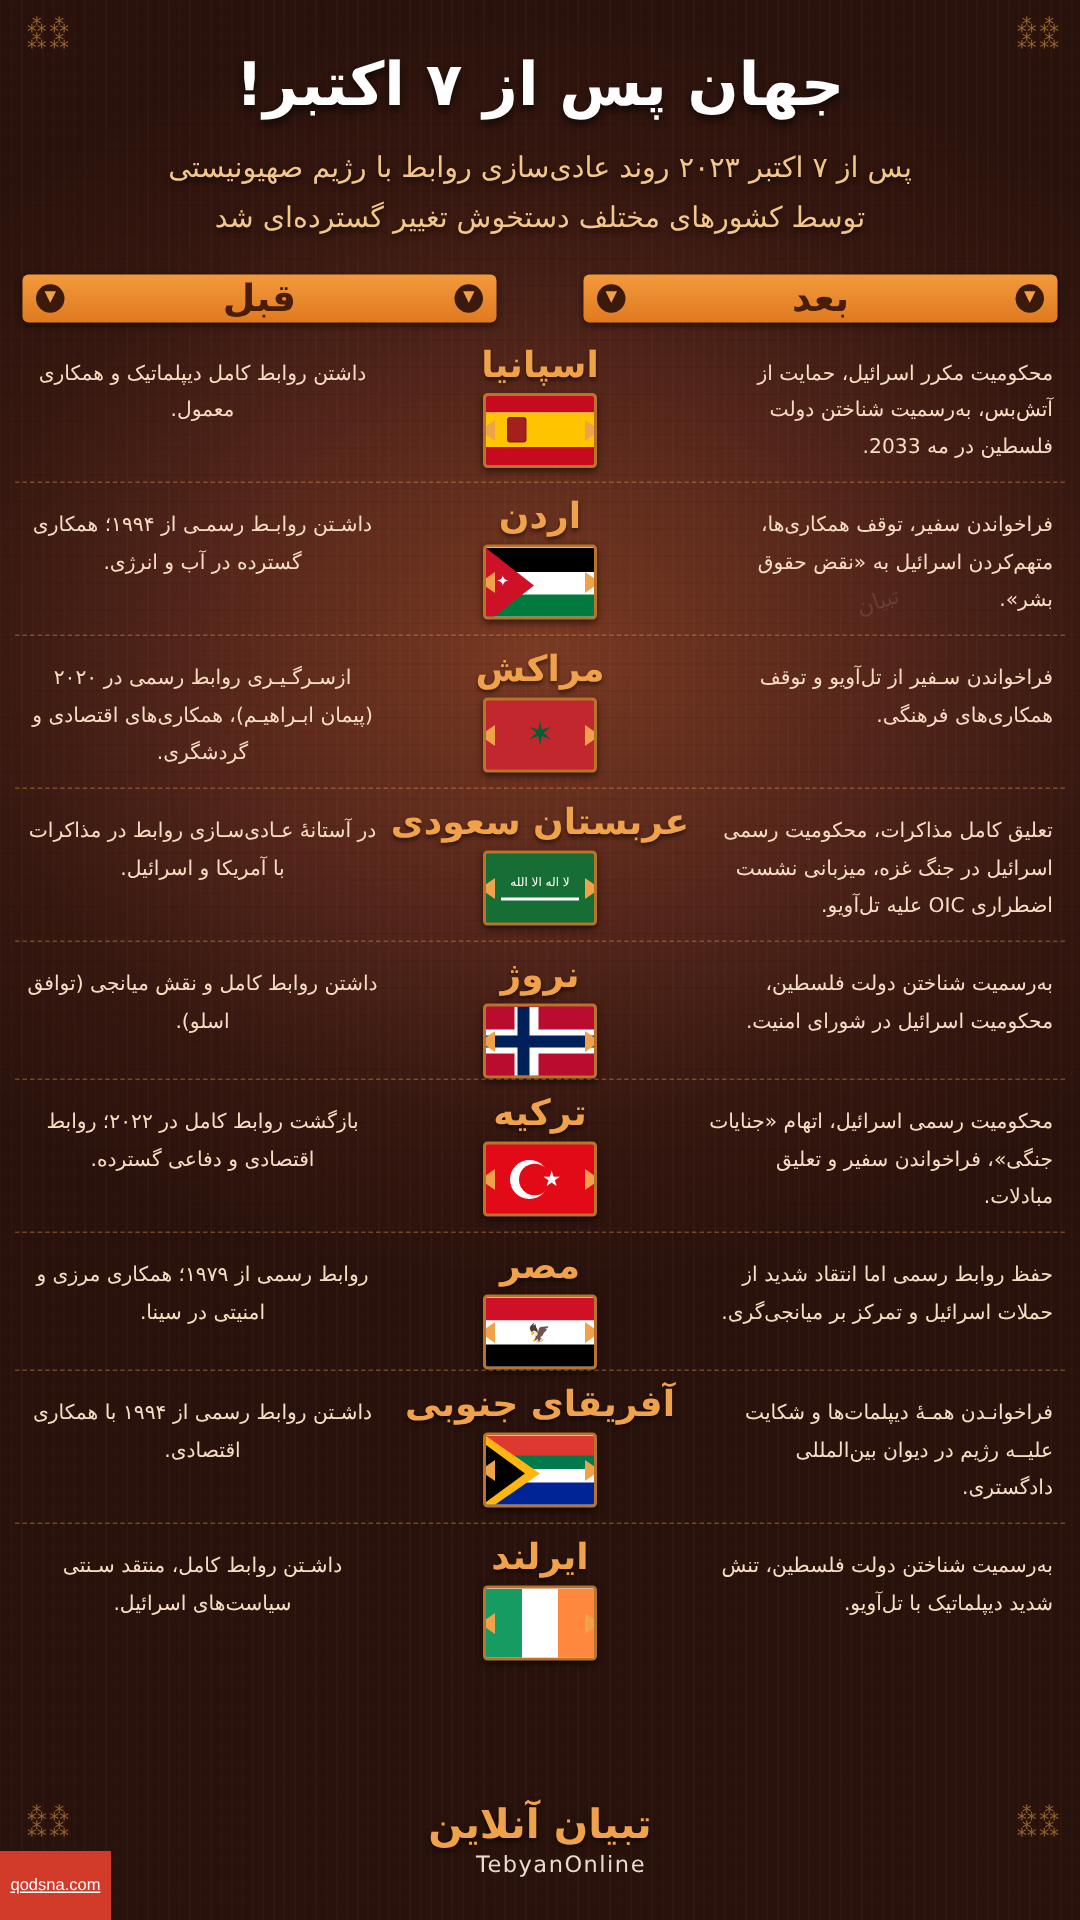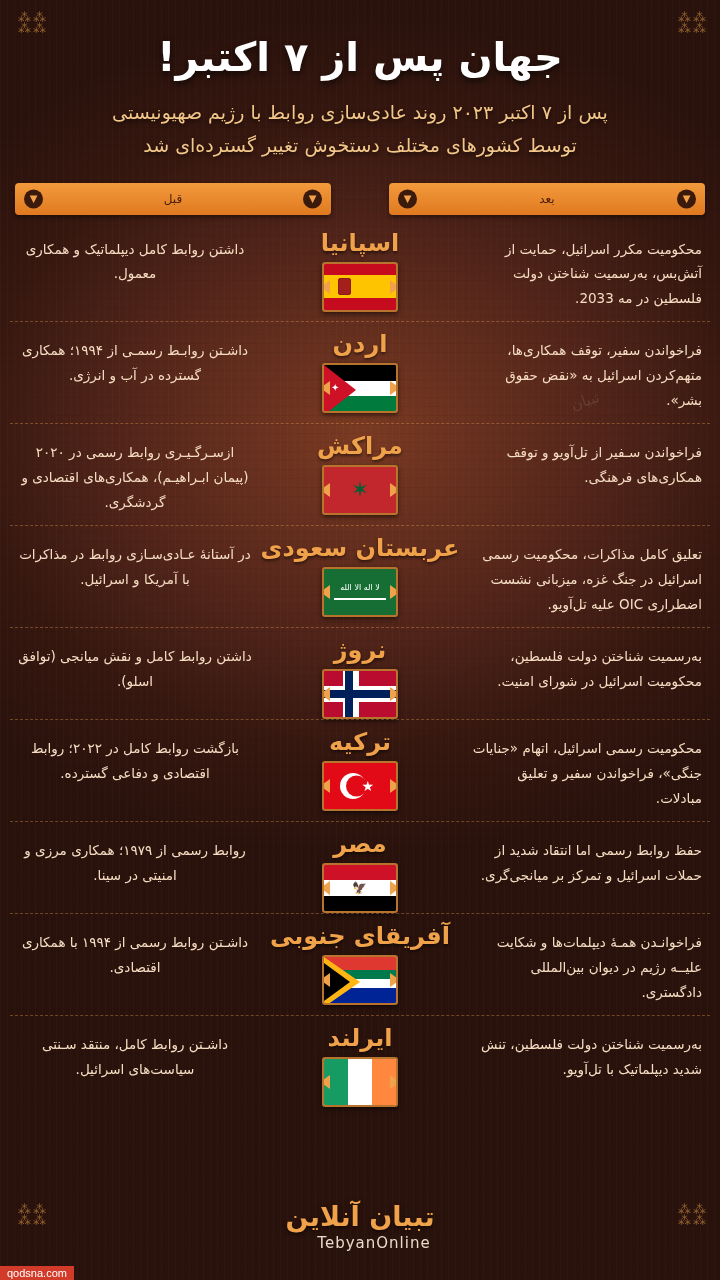--- a/index.html
+++ b/index.html
@@ -68,21 +68,21 @@
   }
   .col-head{
     width:316px; height:32px;
     background: linear-gradient(180deg,#f29a3c 0%, #e0791f 100%);
     border-radius:4px;
     display:flex; align-items:center; justify-content:center;
     position:relative;
     box-shadow:0 2px 5px rgba(0,0,0,.45);
   }
   .col-head .lbl{
-    color:#4a1d08; font-weight:normal; font-size:12px;
+    color:#4a1d08; font-weight:bold; font-size:25px;
   }
   .chev{
     position:absolute; top:50%; transform:translateY(-50%);
     width:19px; height:19px; border-radius:50%;
     background:#3b1a0c;
     display:flex; align-items:center; justify-content:center;
     color:#f2a14a; font-size:10px; line-height:1;
   }
   .chev.l{ left:9px; }
   .chev.r{ right:9px; }
@@ -216,22 +216,23 @@
   .footer .fa{
     color:#f0a24a; font-size:27px; font-weight:bold;
     text-shadow:0 2px 4px rgba(0,0,0,.6);
   }
   .footer .en{
     color:#e9dccb; font-size:15px; letter-spacing:1px; margin-top:2px;padding-left:28px;
   }
   .badge{
     position:absolute; left:0; bottom:0;
     background:#d23b2a; color:#fff;
-    font-size:11px; padding:1px 7px;
+    font-size:11px; padding:17px 7px;
     font-family:"Liberation Sans", sans-serif;
+    text-decoration:underline;
   }
   .watermark{
     position:absolute;
     right:120px; top:392px;
     color:rgba(255,255,255,.10);
     font-size:15px;
     transform:rotate(-18deg);
     pointer-events:none;
     line-height:1.3;
     text-align:center;

